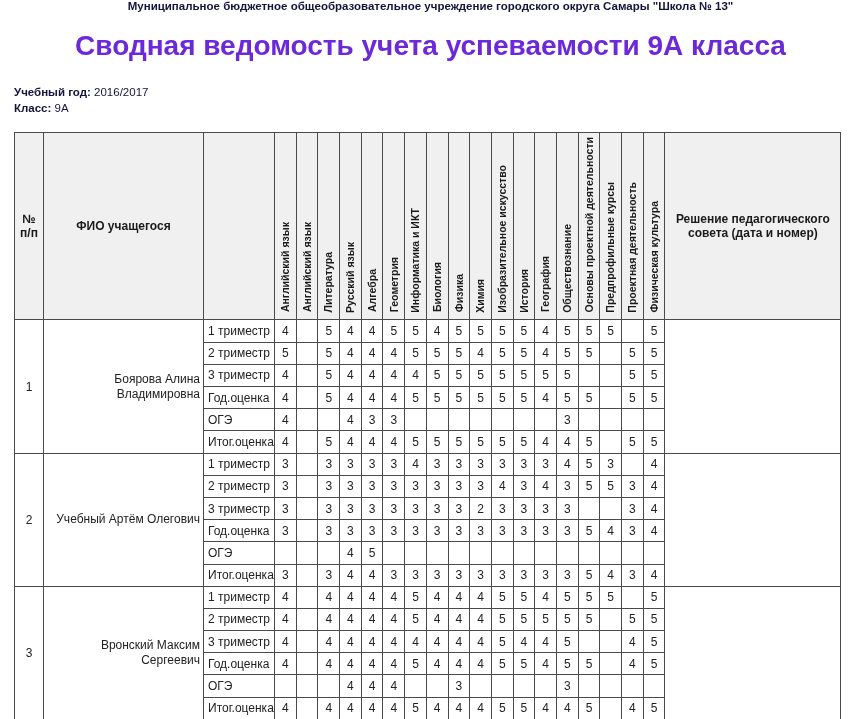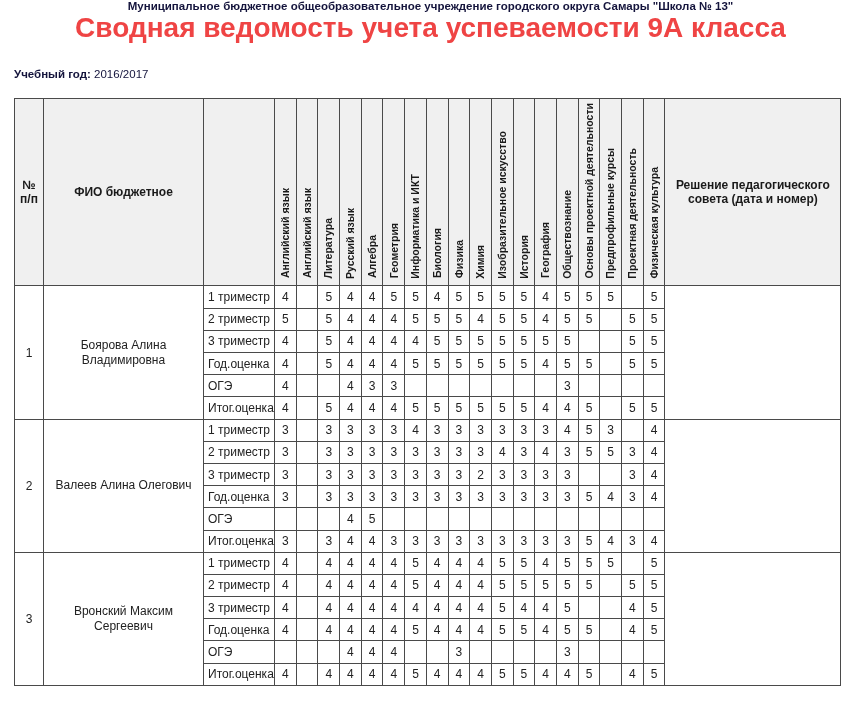--- a/index.html
+++ b/index.html
@@ -5,21 +5,21 @@
   * { margin:0; padding:0; box-sizing:border-box; }
   html,body { background:#ffffff; }
   #page {
     width:861px; height:719px; overflow:hidden; position:relative;
     font-family:"Liberation Sans", sans-serif; color:#1a1a33; background:#fff;
   }
   .school-line {
     text-align:center; font-size:11.5px; font-weight:bold; color:#14143c;
   }
   .page-title {
-    text-align:center; font-size:28px; font-weight:bold; color:#ef4444;
+    margin-top:18px; text-align:center; font-size:28px; font-weight:bold; color:#6d28d9;
   }
   .meta { margin:22px 0 16px 14px; font-size:11.5px; line-height:16px; color:#14143c; }
   .meta .lbl { font-weight:bold; }
   table.grades {
     margin:8px 0 0 14px; border-collapse:collapse; table-layout:fixed;
   }
   table.grades col.c-num { width:29px; }
   table.grades col.c-fio { width:160px; }
   table.grades col.c-period { width:71px; }
   table.grades col.c-subj { width:21.7px; }
@@ -31,37 +31,41 @@
   table.grades th { background:#f0f0f0; font-weight:bold; color:#1a1a1a; }
   tr.head-row { height:170px; }
   th.vert { vertical-align:bottom; text-align:center; padding:4px 0; }
   .rot {
     display:inline-block; writing-mode:vertical-rl; transform:rotate(180deg);
     white-space:nowrap; font-size:10.5px; font-weight:bold; line-height:1;
   }
   th.plain { text-align:center; vertical-align:middle; font-size:12.5px; padding:2px; }
   tbody tr { height:22.2px; }
   td.num { text-align:center; vertical-align:middle; }
-  td.fio { text-align:center; vertical-align:middle; padding:0 3px; font-size:12.5px; line-height:1.25; }
+  td.fio { text-align:right; vertical-align:middle; padding:0 3px; font-size:12.5px; line-height:1.25; }
   td.period { text-align:left; padding:0 0 0 4px; font-size:12.5px; white-space:nowrap; }
   td.grade { text-align:center; font-size:12.5px; }
   td.decision { background:#fff; }
 </style>
 </head>
 <body>
 
 <div id="page">
   <div class="school-line">Муниципальное бюджетное общеобразовательное учреждение городского округа Самары "Школа № 13"</div>
   <div class="page-title">Сводная ведомость учета успеваемости 9А класса</div>
 
   <div class="meta">
     <div>
       <span class="lbl">Учебный год:</span>
       <span>2016/2017</span>
     </div>
+    <div>
+      <span class="lbl">Класс:</span>
+      <span>9А</span>
+    </div>
   </div>
 
   <table class="grades">
     <colgroup id="cols">
         <col class="c-num">
         <col class="c-fio">
         <col class="c-period">
         <col class="c-subj">
         <col class="c-subj">
         <col class="c-subj">
@@ -82,21 +86,21 @@
         <col class="c-subj">
         <col class="c-dec">
       </colgroup>
     <thead>
       <tr class="head-row">
         <th class="plain">
           <span>№</span><br>
           <span>п/п</span>
         </th>
         <th class="plain">
-          <span>ФИО бюджетное</span>
+          <span>ФИО учащегося</span>
         </th>
         <th class="plain"></th>
 
         <th class="vert"><span class="rot">Английский язык</span></th>
           <th class="vert"><span class="rot">Английский язык</span></th>
           <th class="vert"><span class="rot">Литература</span></th>
           <th class="vert"><span class="rot">Русский язык</span></th>
           <th class="vert"><span class="rot">Алгебра</span></th>
           <th class="vert"><span class="rot">Геометрия</span></th>
           <th class="vert"><span class="rot">Информатика и ИКТ</span></th>
@@ -241,21 +245,21 @@
           <td class="grade">5</td>
           <td class="grade">4</td>
           <td class="grade">4</td>
           <td class="grade">5</td>
           <td class="grade"></td>
           <td class="grade">5</td>
           <td class="grade">5</td>
         </tr>
         <tr>
           <td class="num" rowspan="6">2</td>
-          <td class="fio" rowspan="6">Валеев Алина Олегович</td>
+          <td class="fio" rowspan="6">Учебный Артём Олегович</td>
           <td class="period">1 триместр</td>
           <td class="grade">3</td>
           <td class="grade"></td>
           <td class="grade">3</td>
           <td class="grade">3</td>
           <td class="grade">3</td>
           <td class="grade">3</td>
           <td class="grade">4</td>
           <td class="grade">3</td>
           <td class="grade">3</td>

